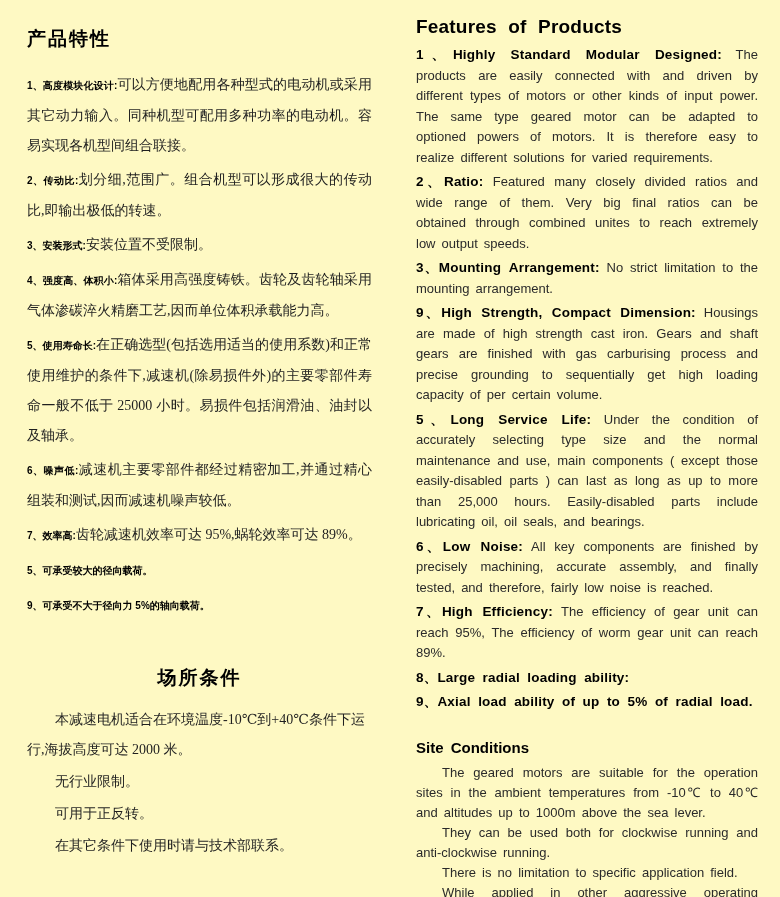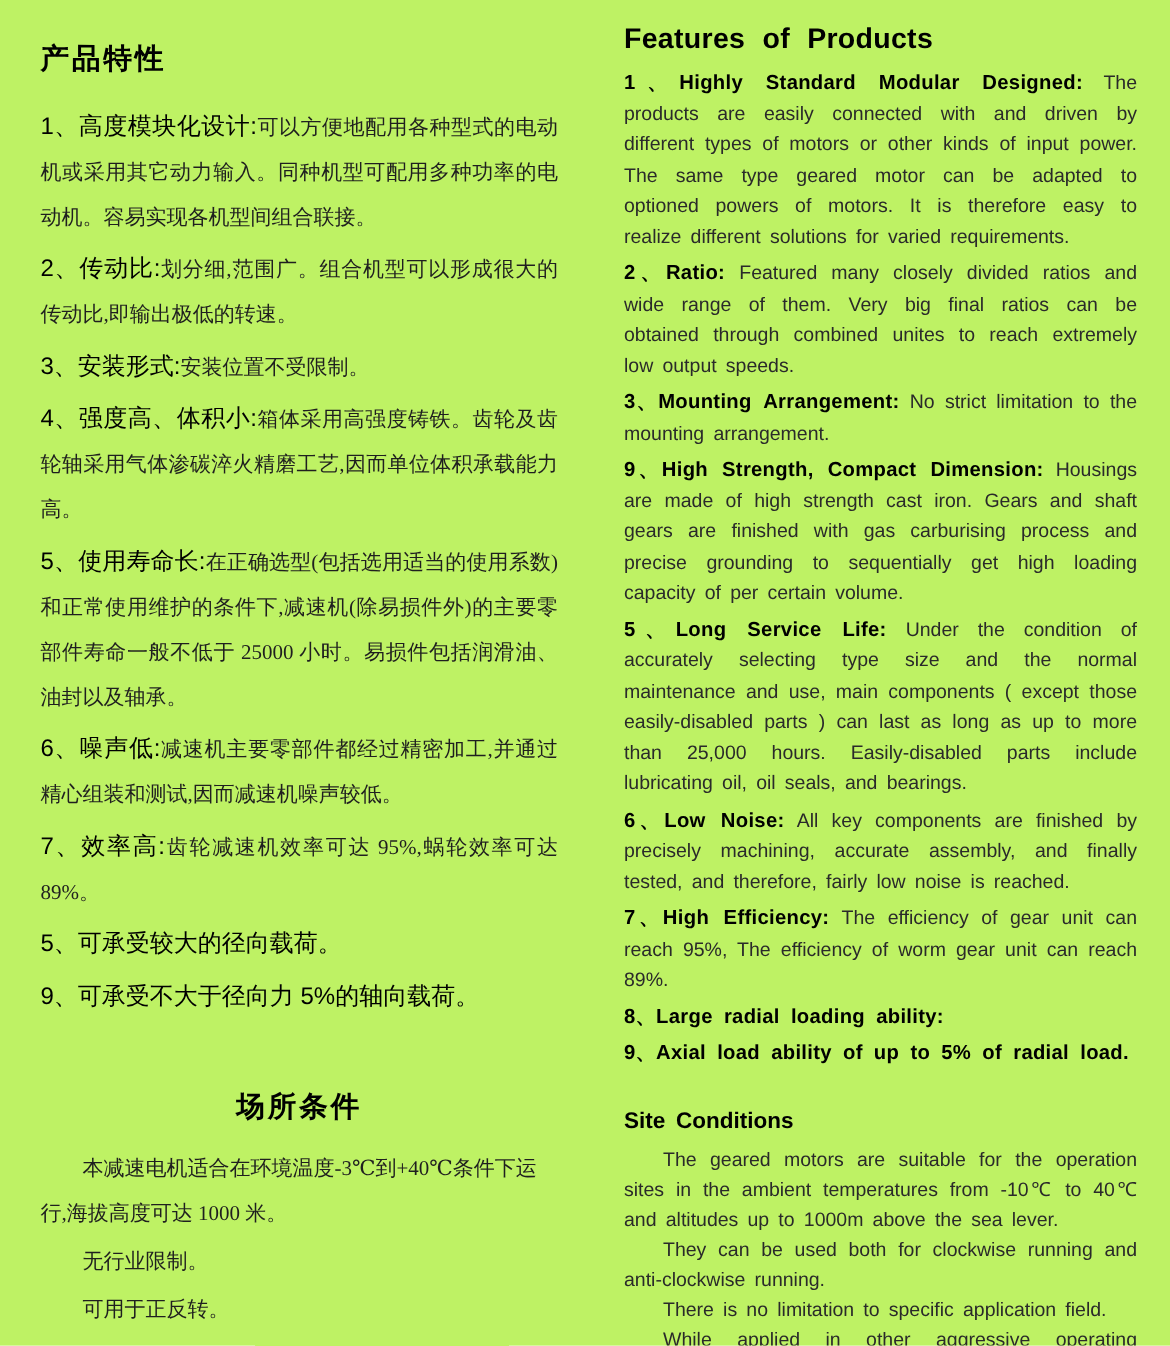--- a/index.html
+++ b/index.html
@@ -14,21 +14,21 @@
     color: #1e1e1e;
     font-family: "Liberation Sans", sans-serif;
   }
   .page {
     box-sizing: border-box;
     width: 780px;
     height: 897px;
     display: flex;
     padding: 12px 22px 0 27px;
     gap: 44px;
-    background: #bef264;
+    background: #fef9c3;
   }
   .col-left {
     width: 345px;
     flex: none;
     padding-top: 10px;
   }
   .col-right {
     flex: 1;
     min-width: 0;
   }
@@ -45,22 +45,22 @@
   .cn-item {
     font-family: "Liberation Serif", "DejaVu Serif", serif;
     font-size: 14px;
     line-height: 30px;
     margin: 0 0 4px 0;
     color: #1f1f1f;
     text-align: justify;
   }
   .cn-label {
     font-family: "Liberation Sans", sans-serif;
-    font-weight: normal;
-    font-size: 16px;
+    font-weight: bold;
+    font-size: 10px;
     color: #000;
     margin-top: 40px;
   }
   .cn-site-title {
     font-family: "Liberation Sans", sans-serif;
     font-weight: bold;
     font-size: 19px;
     color: #000;
     letter-spacing: 2px;
     margin: 44px 0 14px 0;
@@ -143,21 +143,21 @@
 
         <p class="cn-item"><b class="cn-label">5、可承受较大的径向载荷。</b></p>
 
         <p class="cn-item"><b class="cn-label">9、可承受不大于径向力 5%的轴向载荷。</b></p>
       </div>
 
     <h2 class="cn-site-title">场所条件</h2>
 
     <div>
 
-        <p class="cn-para">本减速电机适合在环境温度-3℃到+40℃条件下运行,海拔高度可达 1000 米。</p>
+        <p class="cn-para">本减速电机适合在环境温度-10℃到+40℃条件下运行,海拔高度可达 2000 米。</p>
 
         <p class="cn-para">无行业限制。</p>
 
         <p class="cn-para">可用于正反转。</p>
 
         <p class="cn-para">在其它条件下使用时请与技术部联系。</p>
       </div>
   </div>
 
   <div class="col-right">

